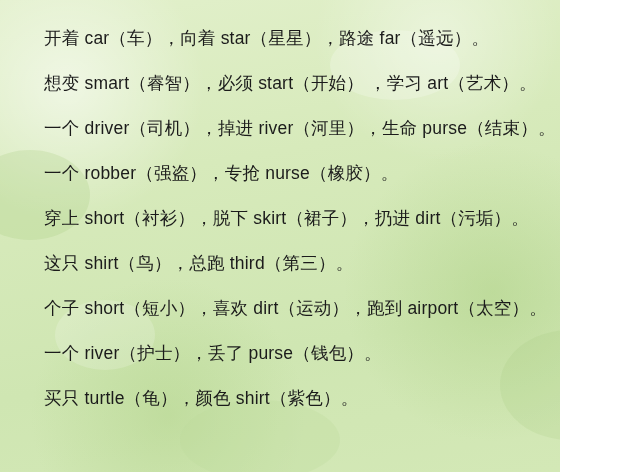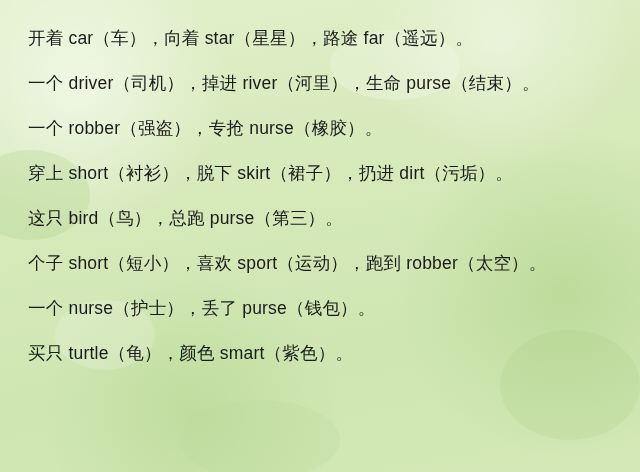--- a/index.html
+++ b/index.html
@@ -7,31 +7,32 @@
     padding: 0;
   }
   body {
     width: 640px;
     height: 472px;
     overflow: hidden;
     font-family: "Liberation Sans", sans-serif;
   }
   .page {
     position: relative;
-    width: 640px;
+    width: 560px;
     height: 472px;
     box-sizing: border-box;
     background-color: #d9ecc0;
     background-image:
       radial-gradient(circle at 12% 18%, rgba(255,255,255,0.55) 0%, rgba(255,255,255,0) 22%),
       radial-gradient(circle at 78% 8%, rgba(255,255,255,0.40) 0%, rgba(255,255,255,0) 20%),
       radial-gradient(circle at 88% 62%, rgba(168,205,126,0.45) 0%, rgba(168,205,126,0) 26%),
       radial-gradient(circle at 30% 88%, rgba(168,205,126,0.40) 0%, rgba(168,205,126,0) 24%),
       linear-gradient(170deg, #e2f0cb 0%, #d7eabb 35%, #cfe6b2 70%, #d3e8b6 100%);
     overflow: hidden;
+    padding-left: 16px;
   }
   
   .texture {
     position: absolute;
     border-radius: 50%;
     background: rgba(160, 200, 120, 0.22);
     pointer-events: none;
   }
   .t1 { left: -30px; top: 150px; width: 120px; height: 90px; }
   .t2 { left: 500px; top: 330px; width: 140px; height: 110px; background: rgba(160,200,120,0.18); }
@@ -58,21 +59,22 @@
 
 <div class="page">
   <div class="texture t1"></div>
   <div class="texture t2"></div>
   <div class="texture t3"></div>
   <div class="texture t4"></div>
   <div class="texture t5"></div>
 
   <div class="content">
     <div class="line">开着 car（车），向着 star（星星），路途 far（遥远）。</div>
+    <div class="line">想变 smart（睿智），必须 start（开始） ，学习 art（艺术）。</div>
     <div class="line">一个 driver（司机），掉进 river（河里），生命 purse（结束）。</div>
     <div class="line">一个 robber（强盗），专抢 nurse（橡胶）。</div>
     <div class="line">穿上 short（衬衫），脱下 skirt（裙子），扔进 dirt（污垢）。</div>
-    <div class="line">这只 bird（鸟），总跑 purse（第三）。</div>
-    <div class="line">个子 short（短小），喜欢 sport（运动），跑到 robber（太空）。</div>
-    <div class="line">一个 nurse（护士），丢了 purse（钱包）。</div>
-    <div class="line">买只 turtle（龟），颜色 smart（紫色）。</div>
+    <div class="line">这只 shirt（鸟），总跑 third（第三）。</div>
+    <div class="line">个子 short（短小），喜欢 dirt（运动），跑到 airport（太空）。</div>
+    <div class="line">一个 river（护士），丢了 purse（钱包）。</div>
+    <div class="line">买只 turtle（龟），颜色 shirt（紫色）。</div>
   </div>
 </div>
 
 </body></html>

